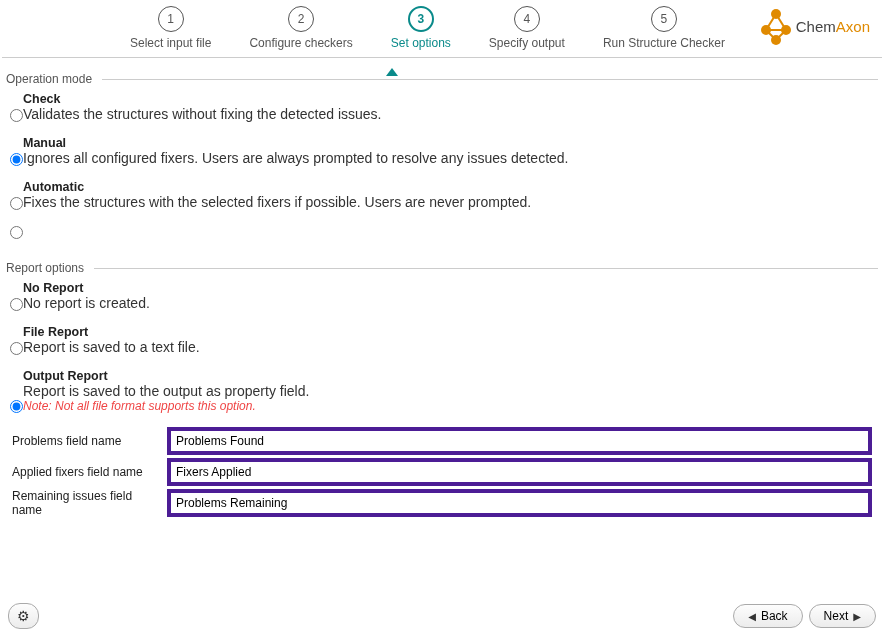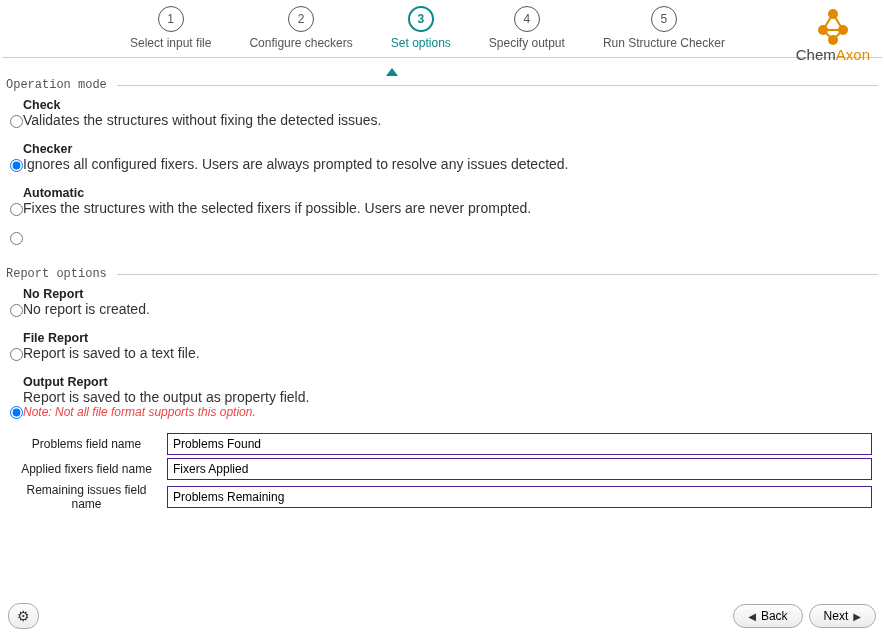--- a/index.html
+++ b/index.html
@@ -45,21 +45,21 @@
   font-size: 12px;
 }
 .step.active .step-circle { border-color: #0a8a8a; color: #0a8a8a; border-width: 2px; font-weight: bold; }
 .step.active .step-label { color: #0a8a8a; font-weight: normal; }
 .step-label { font-size: 12px; }
 .logo {
   position: absolute;
   right: 14px;
   top: 6px;
   display: flex;
-  flex-direction: column;
+  flex-direction: row;
   align-items: center;
 }
 .logo-text {
   font-size: 15px;
   color: #444;
 }
 .logo-text .orange { color: #e08a00; }
 .hr {
   height: 1px;
   background: #ccc;
@@ -78,22 +78,21 @@
   flex: 1;
   padding: 8px 6px 6px 6px;
   overflow: auto;
 }
 .section-title {
   display: flex;
   align-items: center;
   gap: 10px;
   color: #555;
   font-size: 12px;
-  margin: 12px 0 6px 0;
-  font-family: Liberation Mono, monospace;
+  margin: 6px 0 6px 0;
 }
 .section-title .line {
   flex: 1;
   height: 1px;
   background: #ccc;
 }
 .option-row {
   display: flex;
   align-items: flex-end;
   margin: 6px 0 14px 4px;
@@ -106,27 +105,27 @@
 .opt-desc { font-size: 14px; color: #333; }
 .opt-note { font-style: italic; font-size: 12px; color: #ef4444; }
 .field-row {
   display: flex;
   align-items: center;
   margin: 3px 0 3px 0;
   padding-left: 6px;
 }
 .field-label {
   width: 155px;
-  text-align: center;
+  text-align: left;
   padding-right: 6px;
   font-size: 12px;
 }
 .field-input {
   flex: 1;
-  border: 1px solid #4c1d95;
+  border: 4px solid #4c1d95;
   padding: 3px 5px;
   font-size: 12px;
   font-family: inherit;
   margin-right: 6px;
 }
 .footer {
   display: flex;
   align-items: center;
   padding: 6px 8px 8px 8px;
 }
@@ -214,21 +213,21 @@
     <input type="radio" name="opmode" style="">
     <div class="opt-body">
       <div class="opt-title">Check</div>
       <div class="opt-desc">Validates the structures without fixing the detected issues.</div>
     </div>
   </div>
 
   <div class="option-row">
     <input type="radio" name="opmode" checked="" style="">
     <div class="opt-body">
-      <div class="opt-title">Checker</div>
+      <div class="opt-title">Manual</div>
       <div class="opt-desc">Ignores all configured fixers. Users are always prompted to resolve any issues detected.</div>
     </div>
   </div>
 
   <div class="option-row">
     <input type="radio" name="opmode" style="">
     <div class="opt-body">
       <div class="opt-title">Automatic</div>
       <div class="opt-desc">Fixes the structures with the selected fixers if possible. Users are never prompted.</div>
     </div>

